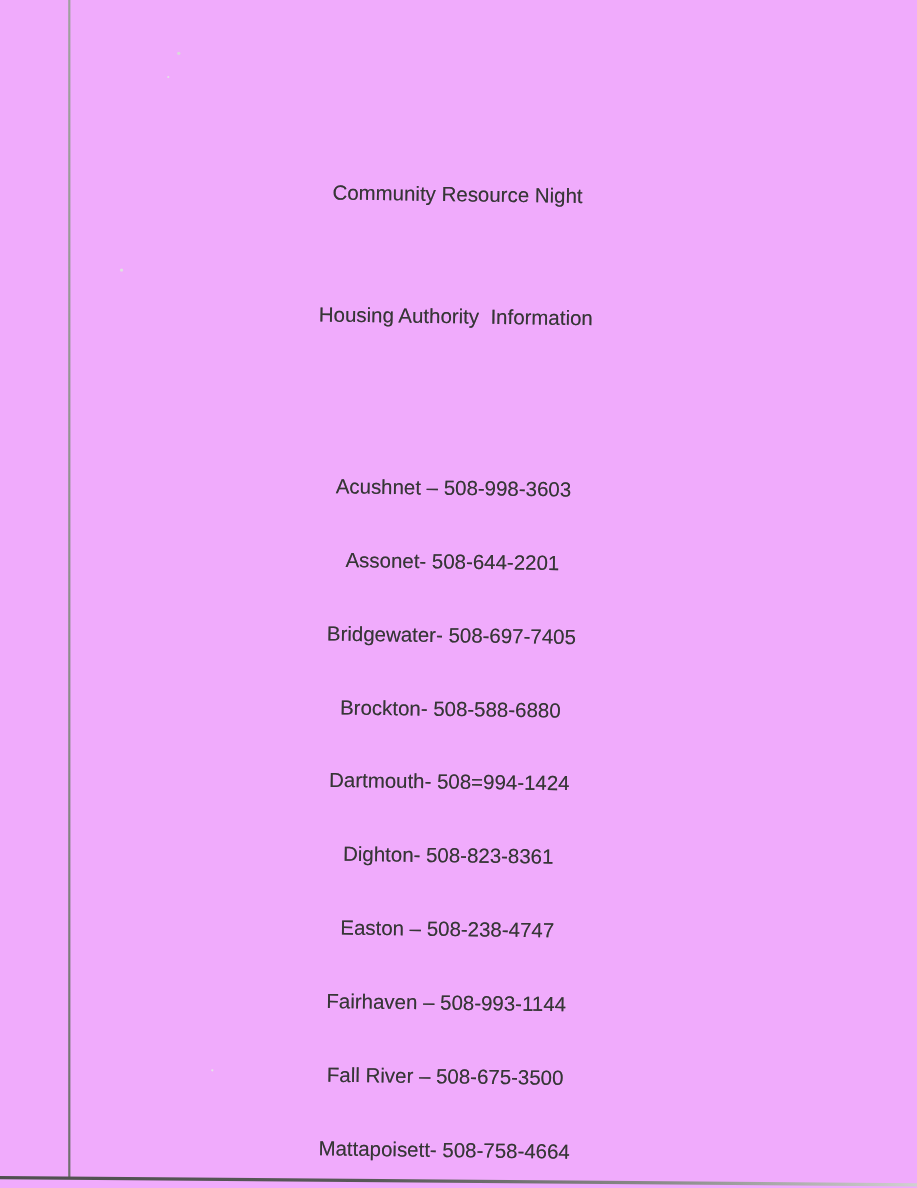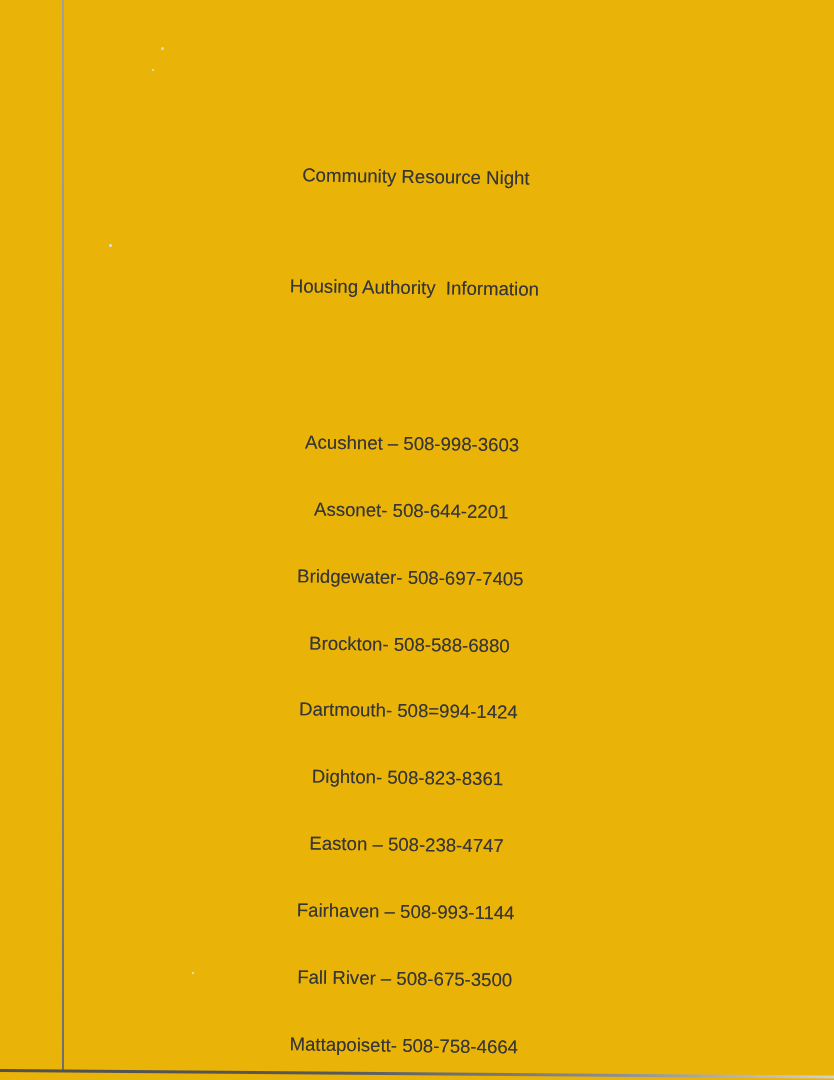--- a/index.html
+++ b/index.html
@@ -10,21 +10,21 @@
     width: 834px;
     height: 1080px;
     overflow: hidden;
     position: relative;
     background: #ffffff;
     font-family: "Liberation Sans", sans-serif;
   }
   .page {
     position: absolute;
     inset: 0;
-    background: #eab308;
+    background: #f0abfc;
   }
   
   .v-edge {
     position: absolute;
     left: 62px;
     top: 0;
     width: 1.5px;
     height: 1071px;
     background: linear-gradient(to bottom, #a0a0a0, #8a8a8a 60%, #6e6e6e);
   }

